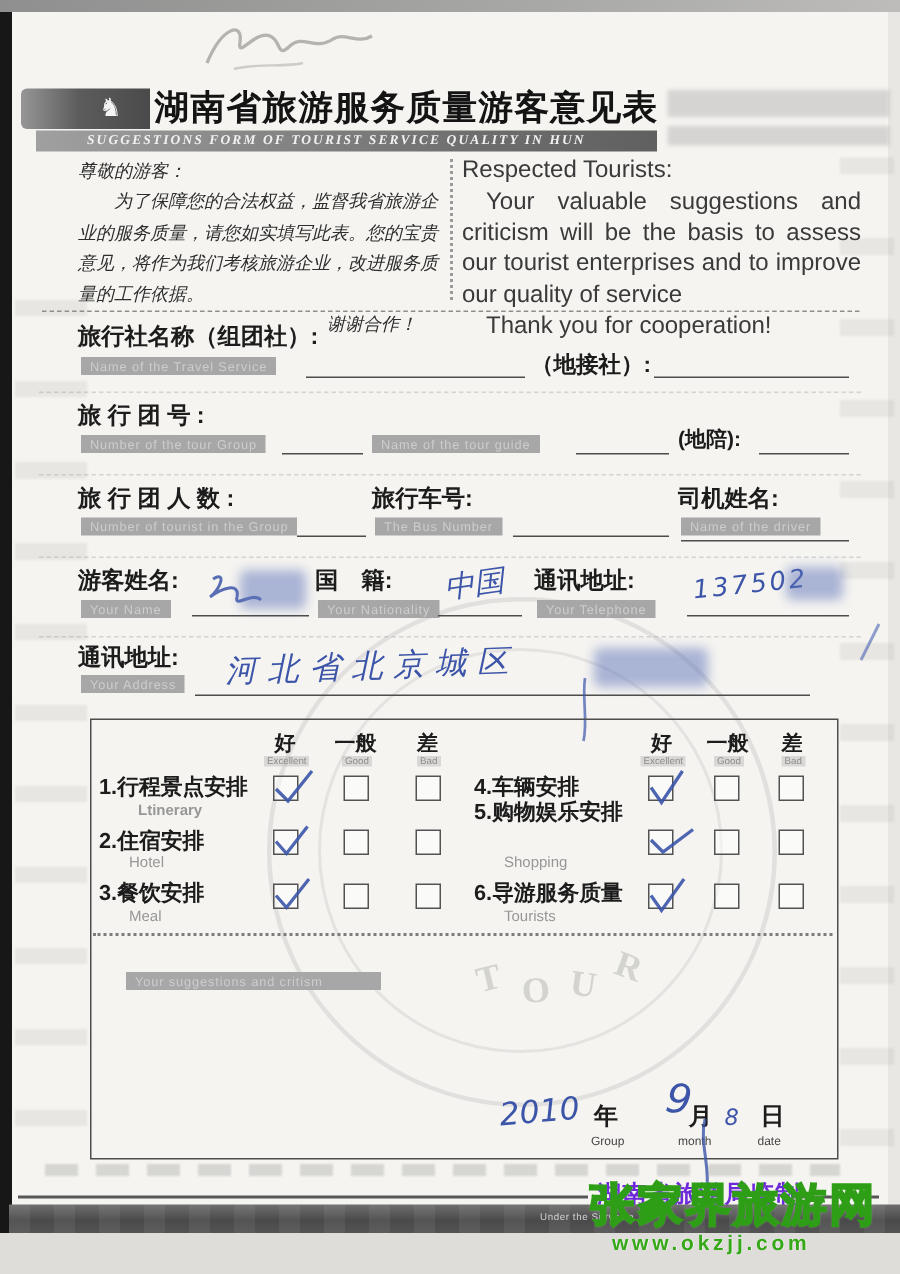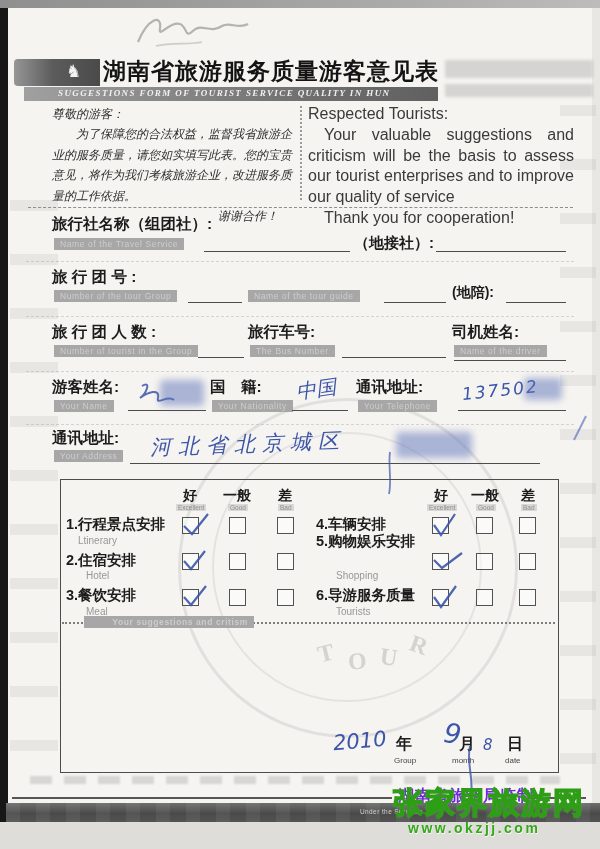--- a/index.html
+++ b/index.html
@@ -181,21 +181,21 @@
   <div class="abs scale-en" style="left:278px;top:504px;">Bad</div>
 
   <div class="abs scale-zh" style="left:419px;top:487px;">好</div>
   <div class="abs scale-en" style="left:427px;top:504px;">Excellent</div>
   <div class="abs scale-zh" style="left:463px;top:487px;">一般</div>
   <div class="abs scale-en" style="left:476px;top:504px;">Good</div>
   <div class="abs scale-zh" style="left:506px;top:487px;">差</div>
   <div class="abs scale-en" style="left:521px;top:504px;">Bad</div>
 
   <div class="abs item-zh" style="left:66px;top:515px;">1.行程景点安排</div>
-  <div class="abs item-en" style="left:78px;top:535px;">Ltinerary</div>
+  <div class="abs item-en" style="left:92px;top:535px;font-weight:bold;">Ltinerary</div>
   <div class="abs checkbox" style="left:182px;top:517px;"></div>
   <div class="abs checkbox" style="left:229px;top:517px;"></div>
   <div class="abs checkbox" style="left:277px;top:517px;"></div>
   <svg class="abs" style="left:180px;top:510px;" width="32" height="28">
     <path d="M4,16 L12,24 L28,4" fill="none" stroke="#3b55a8" stroke-width="2.2" opacity="0.9"></path>
   </svg>
 
   <div class="abs item-zh" style="left:66px;top:551px;">2.住宿安排</div>
   <div class="abs item-en" style="left:86px;top:570px;">Hotel</div>
   <div class="abs checkbox" style="left:182px;top:553px;"></div>
@@ -235,21 +235,21 @@
   <div class="abs item-zh" style="left:316px;top:586px;">6.导游服务质量</div>
   <div class="abs item-en" style="left:336px;top:606px;">Tourists</div>
   <div class="abs checkbox" style="left:432px;top:589px;"></div>
   <div class="abs checkbox" style="left:476px;top:589px;"></div>
   <div class="abs checkbox" style="left:519px;top:589px;"></div>
   <svg class="abs" style="left:429px;top:582px;" width="32" height="30">
     <path d="M5,15 L12,25 L27,4" fill="none" stroke="#3b55a8" stroke-width="2.2" opacity="0.9"></path>
   </svg>
 
   <div class="abs dotline" style="left:62px;top:622px;width:493px;"></div>
-  <div class="abs sub-box" style="left:84px;top:616px;width:158px;text-align:right;font-weight:bold;">Your suggestions and critism</div>
+  <div class="abs sub-box" style="left:84px;top:648px;width:158px;text-align:left;">Your suggestions and critism</div>
 
   <div class="abs hw" style="left:333px;top:729px;font-size:21px;transform:rotate(-5deg);">2010</div>
   <div class="abs zh-label" style="left:396px;top:734px;font-size:16px;">年</div>
   <div class="abs" style="left:394px;top:756px;font-size:8px;color:#454545;">Group</div>
   <div class="abs hw" style="left:444px;top:718px;font-size:27px;transform:rotate(8deg);">9</div>
   <div class="abs zh-label" style="left:459px;top:734px;font-size:16px;">月</div>
   <div class="abs" style="left:452px;top:756px;font-size:8px;color:#454545;">month</div>
   <div class="abs hw" style="left:483px;top:736px;font-size:15px;">8</div>
   <div class="abs zh-label" style="left:507px;top:734px;font-size:16px;">日</div>
   <div class="abs" style="left:505px;top:756px;font-size:8px;color:#454545;">date</div>

